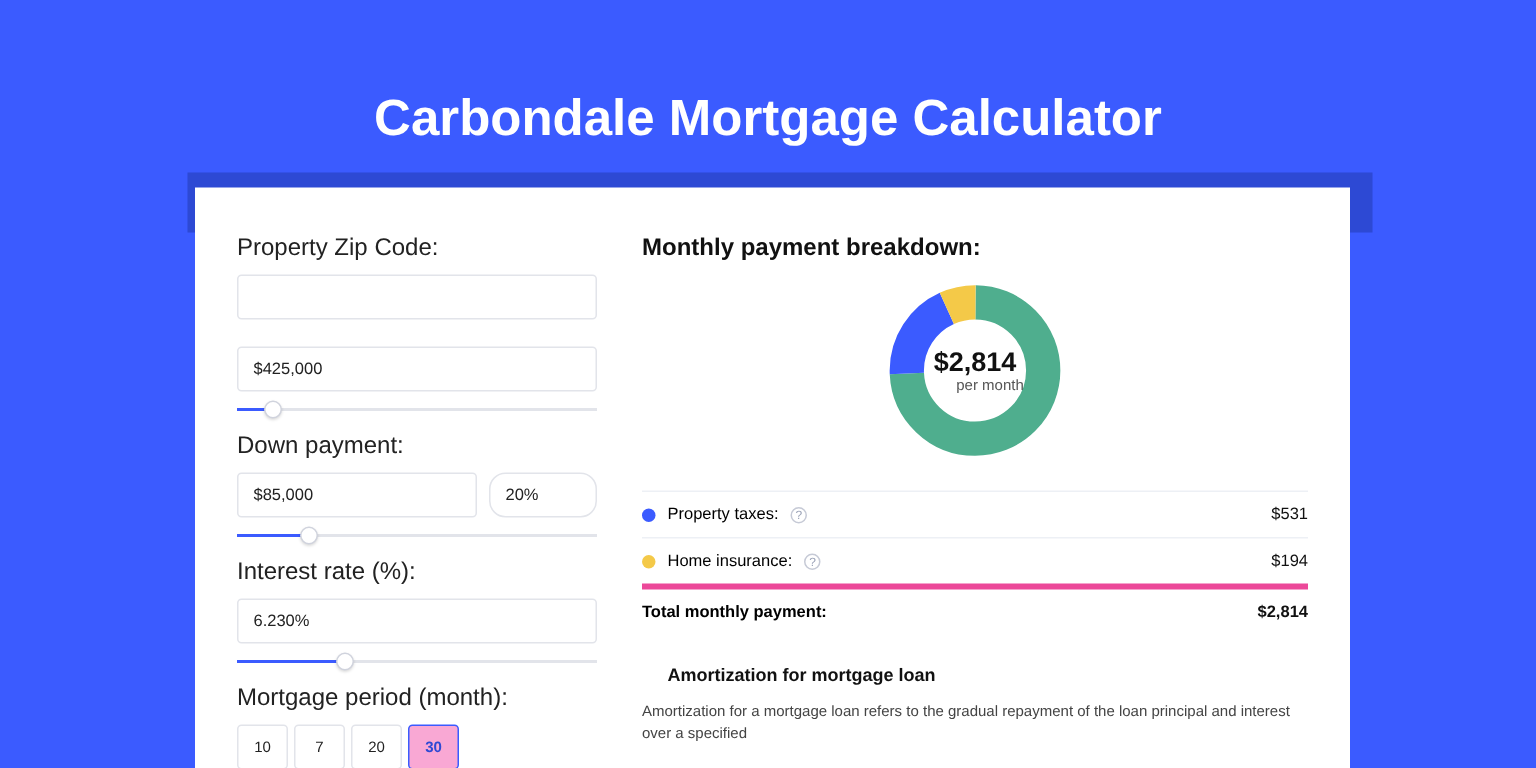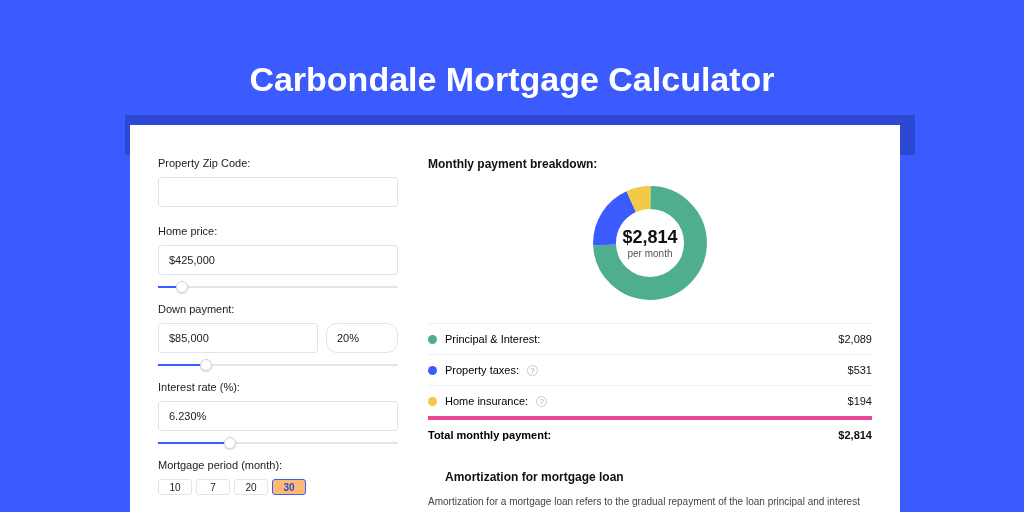--- a/index.html
+++ b/index.html
@@ -3,39 +3,39 @@
 <meta charset="utf-8">
 <style>
   * { box-sizing: border-box; margin: 0; padding: 0; font-family: Arial, Helvetica, sans-serif; }
   body { width: 1024px; height: 512px; background: #3b5bff; overflow: hidden; }
   .stage { width: 1024px; height: 512px; position: relative; }
   .title { text-align: center; color: #fff; font-size: 34px; font-weight: 700; padding-top: 60px; }
   .shadow-bar { position: absolute; left: 125px; top: 115px; width: 790px; height: 40px; background: #2d49d4; }
   .card { position: absolute; left: 130px; top: 125px; width: 770px; height: 400px; background: #fff; padding: 32px 28px 0 28px; display: flex; gap: 30px; }
   .left { width: 240px; flex-shrink: 0; }
   .right { flex: 1; }
-  .label { font-size: 11px; color: #222; margin-bottom: 8px; }
+  .label { font-size: 16px; color: #222; margin-bottom: 8px; }
   .input { width: 100%; height: 30px; border: 1px solid #e2e4ea; border-radius: 3px; padding: 12px 10px; font-size: 11px; color: #222; background: #fff; }
   .field { margin-bottom: 6px; }
   .slider { position: relative; height: 14px; margin-bottom: 8px; }
   .slider-track { position: absolute; top: 5px; left: 0; right: 0; height: 2px; background: #e2e4ea; }
   .slider-fill { position: absolute; top: 5px; left: 0; height: 2px; background: #3b5bff; }
   .slider-thumb { position: absolute; top: 0; width: 12px; height: 12px; background: #fff; border: 1px solid #d0d3dd; border-radius: 50%; box-shadow: 0 1px 2px rgba(0,0,0,.15); transform: translateX(-50%); }
   .row { display: flex; gap: 8px; }
   .row .input:first-child { flex: 1; }
   .row .input:last-child { width: 72px; border-radius: 11px; }
   .periods { display: flex; gap: 4px; margin-bottom: 18px; }
-  .period { width: 34px; height: 16px; border: 1px solid #e2e4ea; border-radius: 3px; font-size: 10px; display: flex; align-items: center; justify-content: center; color: #222; cursor: pointer; }
-  .period.active { background: #fdba74; border-color: #3b5bff; color: #2d49d4; font-weight: 600; }
-  .section-title { font-size: 12px; font-weight: 700; color: #111; margin-bottom: 12px; }
+  .period { width: 34px; height: 30px; border: 1px solid #e2e4ea; border-radius: 3px; font-size: 10px; display: flex; align-items: center; justify-content: center; color: #222; cursor: pointer; }
+  .period.active { background: #f9a8d4; border-color: #3b5bff; color: #2d49d4; font-weight: 600; }
+  .section-title { font-size: 16px; font-weight: 700; color: #111; margin-bottom: 12px; }
   .donut-area { display: flex; justify-content: center; margin-bottom: 20px; }
   .donut-wrap { position: relative; width: 120px; height: 120px; }
   .donut-center { position: absolute; inset: 0; display: flex; flex-direction: column; align-items: center; justify-content: center; }
   .donut-amount { font-size: 18px; font-weight: 700; color: #111; }
-  .donut-sub { font-size: 10px; color: #555; }
+  .donut-sub { font-size: 10px; color: #555; padding-left: 20px; }
   .legend { display: flex; align-items: center; justify-content: space-between; padding: 9px 0; border-top: 1px solid #edf0f5; font-size: 11px; }
   .legend:first-of-type { border-top: none; }
   .legend-left { display: flex; align-items: center; gap: 8px; }
   .dot { width: 9px; height: 9px; border-radius: 50%; }
   .dot.green { background: #4fae8e; }
   .dot.blue { background: #3b5bff; }
   .dot.yellow { background: #f4c948; }
   .info { width: 11px; height: 11px; border: 1px solid #c6cad6; border-radius: 50%; font-size: 8px; color: #9aa2b7; display: inline-flex; align-items: center; justify-content: center; }
   .legend-val { color: #111; }
   .legend.total { border-top: 4px solid #ec4899; font-weight: 700; }
@@ -53,21 +53,20 @@
 
     <div class="left">
 
       <div class="field">
         <div class="label">Property Zip Code:</div>
         <input class="input" value="" style="">
       </div>
       <div style="height:12px"></div>
 
       <div class="field">
-        <div class="label">Home price:</div>
         <input class="input" value="$425,000" style="">
       </div>
       <div class="slider">
         <div class="slider-track"></div>
         <div class="slider-fill" style="width:10%"></div>
         <div class="slider-thumb" style="left:10%"></div>
       </div>
 
       <div class="field">
         <div class="label">Down payment:</div>
@@ -114,27 +113,20 @@
           </svg>
           <div class="donut-center">
             <div class="donut-amount">$2,814</div>
             <div class="donut-sub">per month</div>
           </div>
         </div>
       </div>
 
       <div class="legend">
         <div class="legend-left">
-          <span class="dot green"></span>
-          <span>Principal &amp; Interest:</span>
-        </div>
-        <span class="legend-val">$2,089</span>
-      </div>
-      <div class="legend">
-        <div class="legend-left">
           <span class="dot blue"></span>
           <span>Property taxes:</span>
           <span class="info">?</span>
         </div>
         <span class="legend-val">$531</span>
       </div>
       <div class="legend">
         <div class="legend-left">
           <span class="dot yellow"></span>
           <span>Home insurance:</span>

